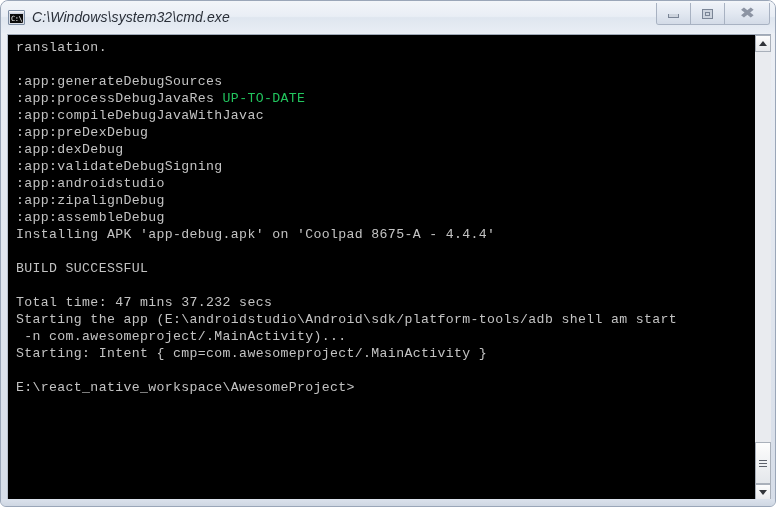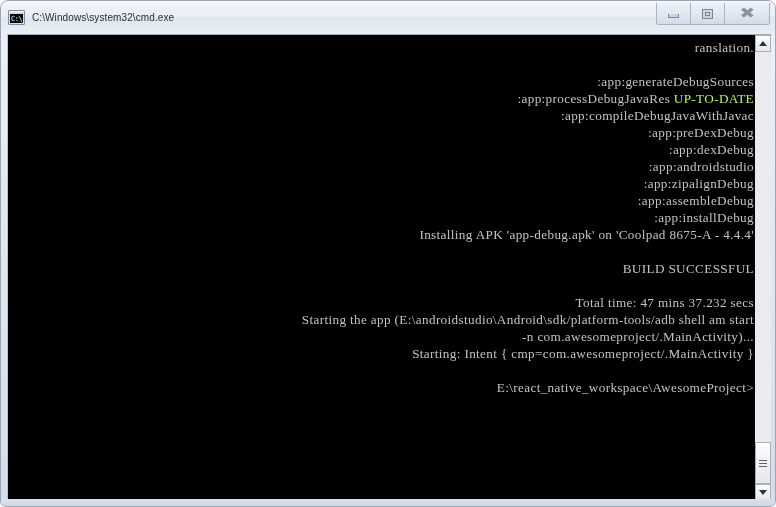--- a/index.html
+++ b/index.html
@@ -69,24 +69,25 @@
   .title-icon .bar {
     position: absolute;
     left: 0; top: 0;
     right: 0;
     height: 3px;
     background: linear-gradient(to bottom, #ffffff, #c3cada);
   }
 
   .title-text {
     font-family: "Liberation Sans", sans-serif;
-    font-size: 10px;
+    font-size: 14px;
     color: #2a2f38;
     white-space: nowrap;
     letter-spacing: 0.1px;
+    font-style: italic;
   }
 
   
   .caption-buttons {
     position: absolute;
     right: 5px;
     top: 2px;
     display: flex;
     align-items: stretch;
     height: 21px;
@@ -159,31 +160,30 @@
   .console-text {
     flex: 1 1 auto;
     position: relative;
     background: #000000;
     overflow: hidden;
     padding: 4px 0 0 8px;
     box-sizing: border-box;
   }
 
   .line {
-    font-family: Liberation Serif, serif;
+    font-family: Liberation Mono, monospace;
     font-size: 13.2px;
     line-height: 17px;
     height: 17px;
     color: #c3c3c3;
     white-space: pre;
     letter-spacing: 0.35px;
-    text-align: right;
   }
   .line.blank { color: transparent; }
-  .tok-uptodate { color: #bef264; }
+  .tok-uptodate { color: #22c55e; }
 
   
   .scrollbar {
     flex: 0 0 auto;
     width: 17px;
     background: #f0f0f0;
     display: flex;
     flex-direction: column;
     border-left: 1px solid #000000;
     box-sizing: border-box;
@@ -271,24 +271,24 @@
   <div class="console-outer">
 
     <div class="console-text" id="console-text">
         <div class="line"><span>ranslation.</span></div>
         <div class="line blank"><span>&nbsp;</span></div>
         <div class="line"><span>:app:generateDebugSources</span></div>
         <div class="line"><span>:app:processDebugJavaRes </span><span class="tok-uptodate">UP-TO-DATE</span></div>
         <div class="line"><span>:app:compileDebugJavaWithJavac</span></div>
         <div class="line"><span>:app:preDexDebug</span></div>
         <div class="line"><span>:app:dexDebug</span></div>
+        <div class="line"><span>:app:validateDebugSigning</span></div>
         <div class="line"><span>:app:androidstudio</span></div>
         <div class="line"><span>:app:zipalignDebug</span></div>
         <div class="line"><span>:app:assembleDebug</span></div>
-        <div class="line"><span>:app:installDebug</span></div>
         <div class="line"><span>Installing APK 'app-debug.apk' on 'Coolpad 8675-A - 4.4.4'</span></div>
         <div class="line blank"><span>&nbsp;</span></div>
         <div class="line"><span>BUILD SUCCESSFUL</span></div>
         <div class="line blank"><span>&nbsp;</span></div>
         <div class="line"><span>Total time: 47 mins 37.232 secs</span></div>
         <div class="line"><span>Starting the app (E:\androidstudio\Android\sdk/platform-tools/adb shell am start</span></div>
         <div class="line"><span> -n com.awesomeproject/.MainActivity)...</span></div>
         <div class="line"><span>Starting: Intent { cmp=com.awesomeproject/.MainActivity }</span></div>
         <div class="line blank"><span>&nbsp;</span></div>
         <div class="line"><span>E:\react_native_workspace\AwesomeProject&gt;</span></div>

